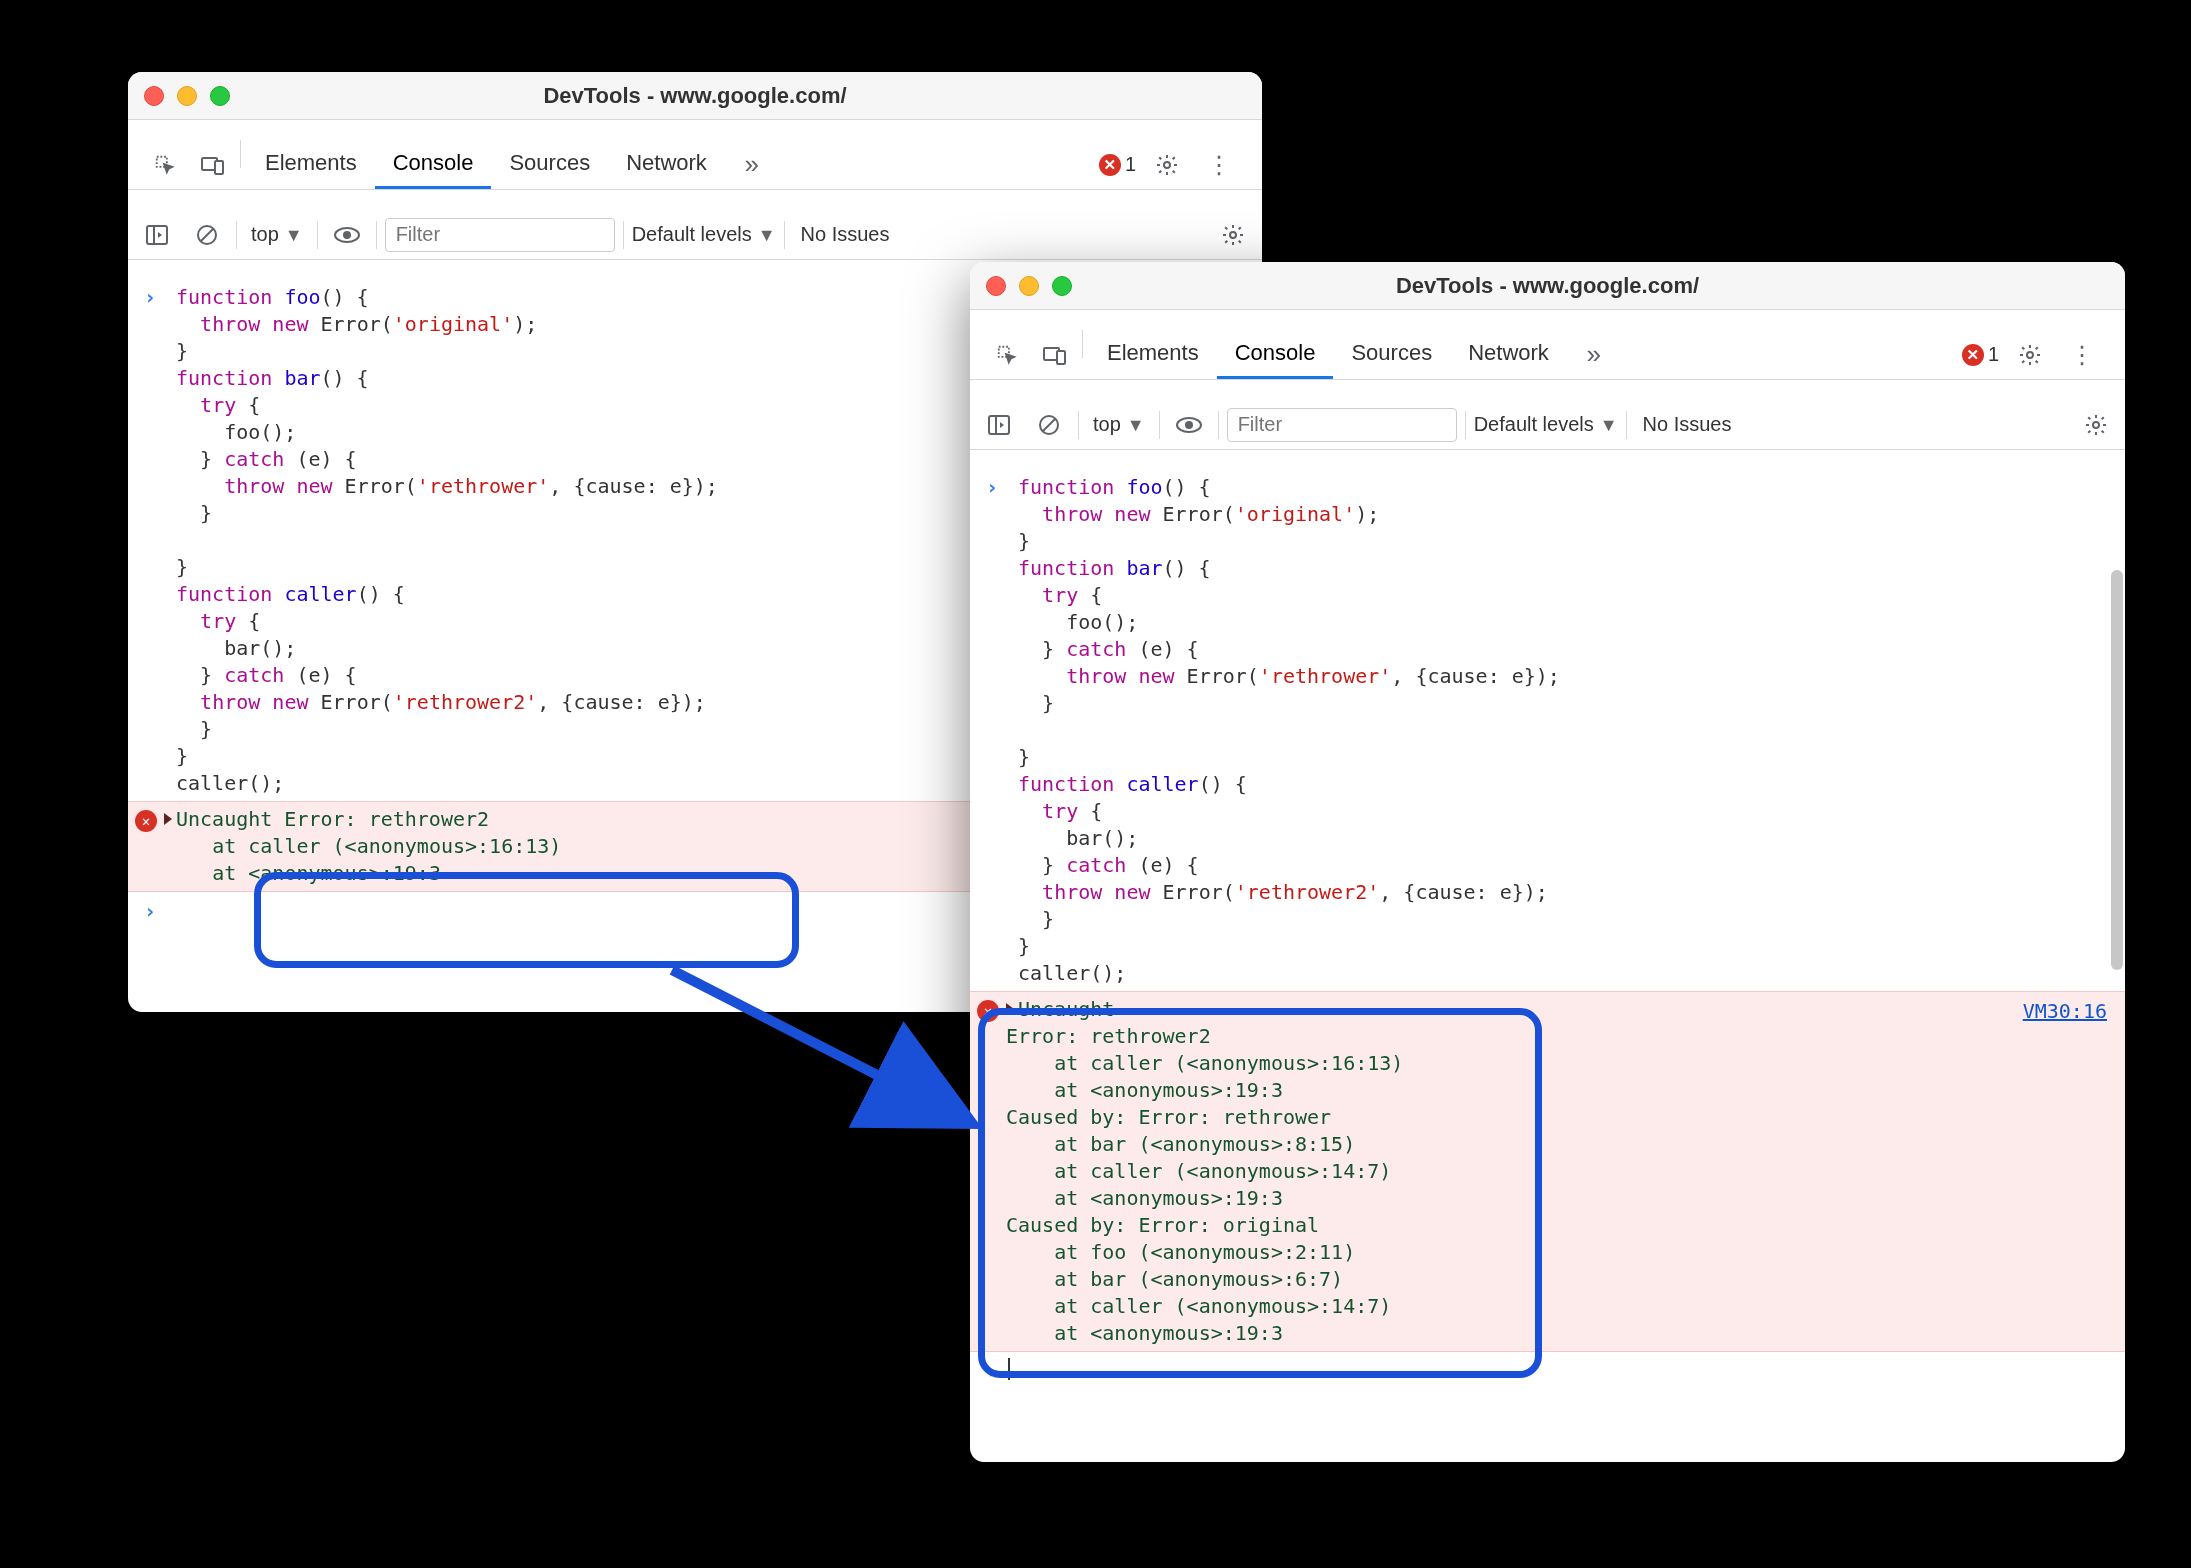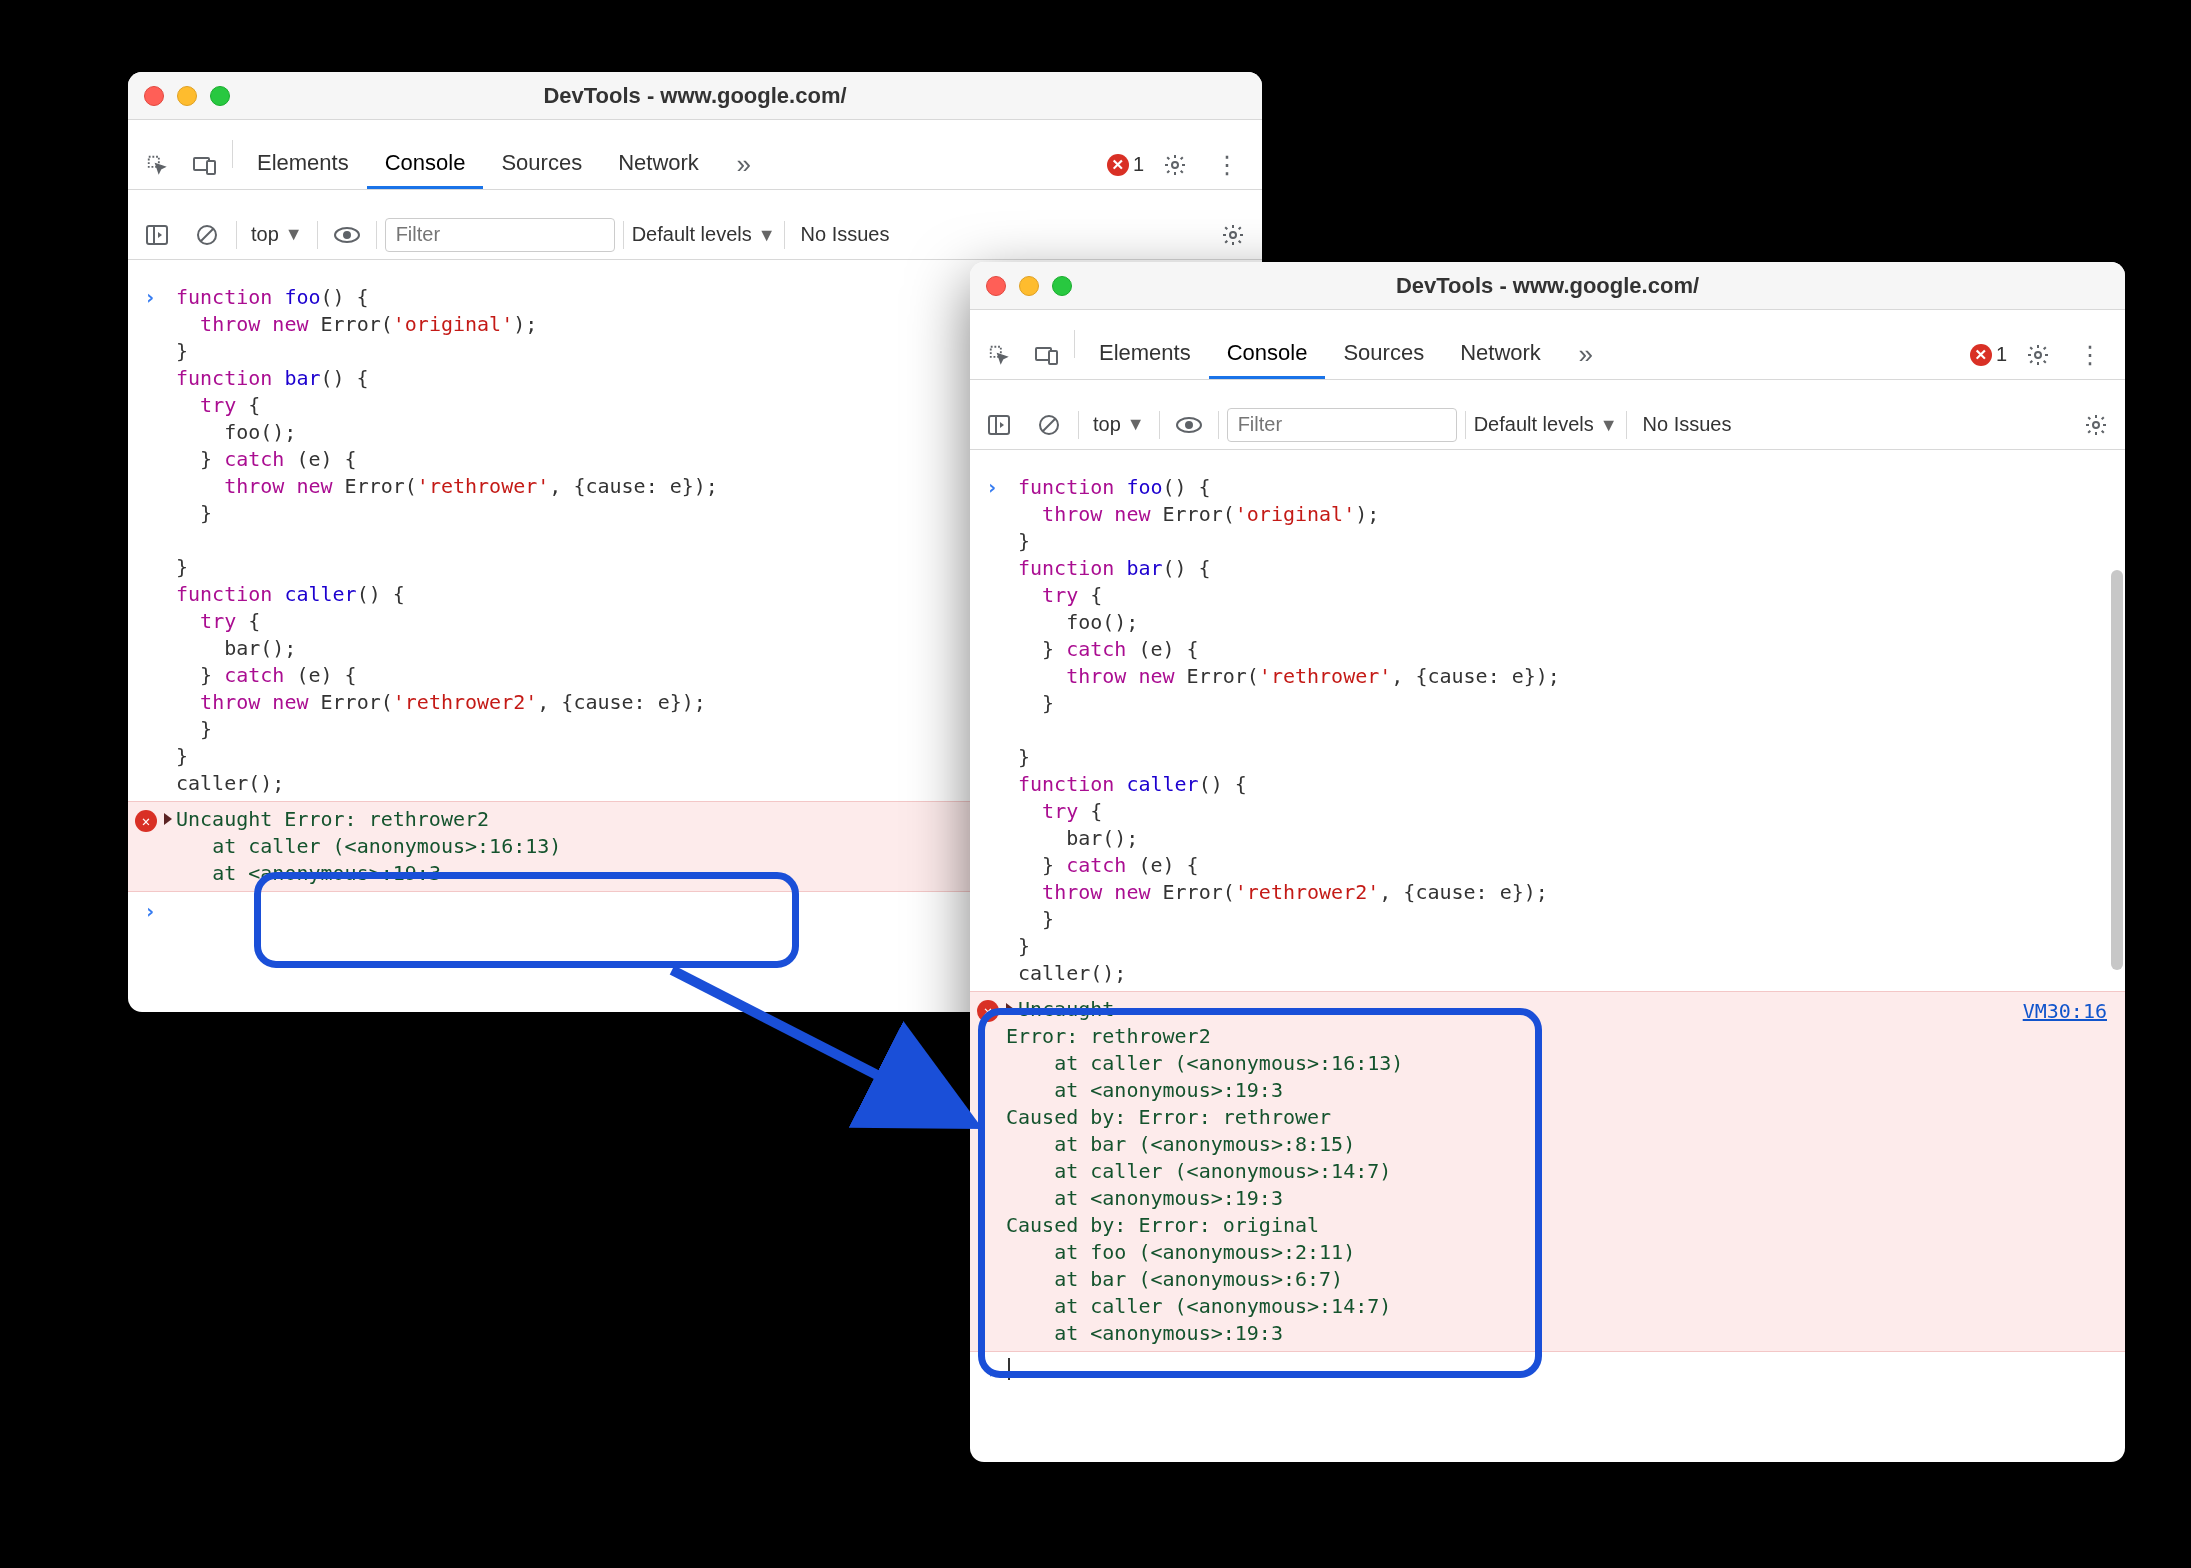--- a/index.html
+++ b/index.html
@@ -41,21 +41,21 @@
     font-weight: 600;
     color: #333;
     pointer-events: none;
   }
   .tabbar {
     height: 50px;
     display: flex;
     align-items: stretch;
     border-bottom: 1px solid #d8d8d8;
     background: #fff;
-    padding: 0 8px;
+    padding: 0 16px;
     gap: 6px;
   }
   .tabbar .iconbtn, .toolbar .iconbtn {
     width: 42px;
     display: flex; align-items: center; justify-content: center;
     color: #5f6368;
     cursor: pointer;
   }
   .tabs { display: flex; align-items: stretch; }
   .tab {
@@ -82,21 +82,21 @@
   .toolbar {
     height: 50px;
     display: flex;
     align-items: center;
     border-bottom: 1px solid #d8d8d8;
     padding: 0 8px;
     gap: 8px;
     font-size: 20px;
     color: #333;
   }
-  .ctxsel { display: flex; align-items: center; gap: 6px; padding: 0 6px; cursor: pointer; }
+  .ctxsel { display: flex; align-items: flex-end; gap: 6px; padding: 0 6px; cursor: pointer; }
   .filter {
     border: 1px solid #ccc;
     border-radius: 4px;
     padding: 4px 10px;
     font-size: 20px;
     height: 34px;
     width: 230px;
   }
   .levels { display: flex; align-items: flex-end; gap: 6px; cursor: pointer; }
   .issues { padding: 0 8px; }

